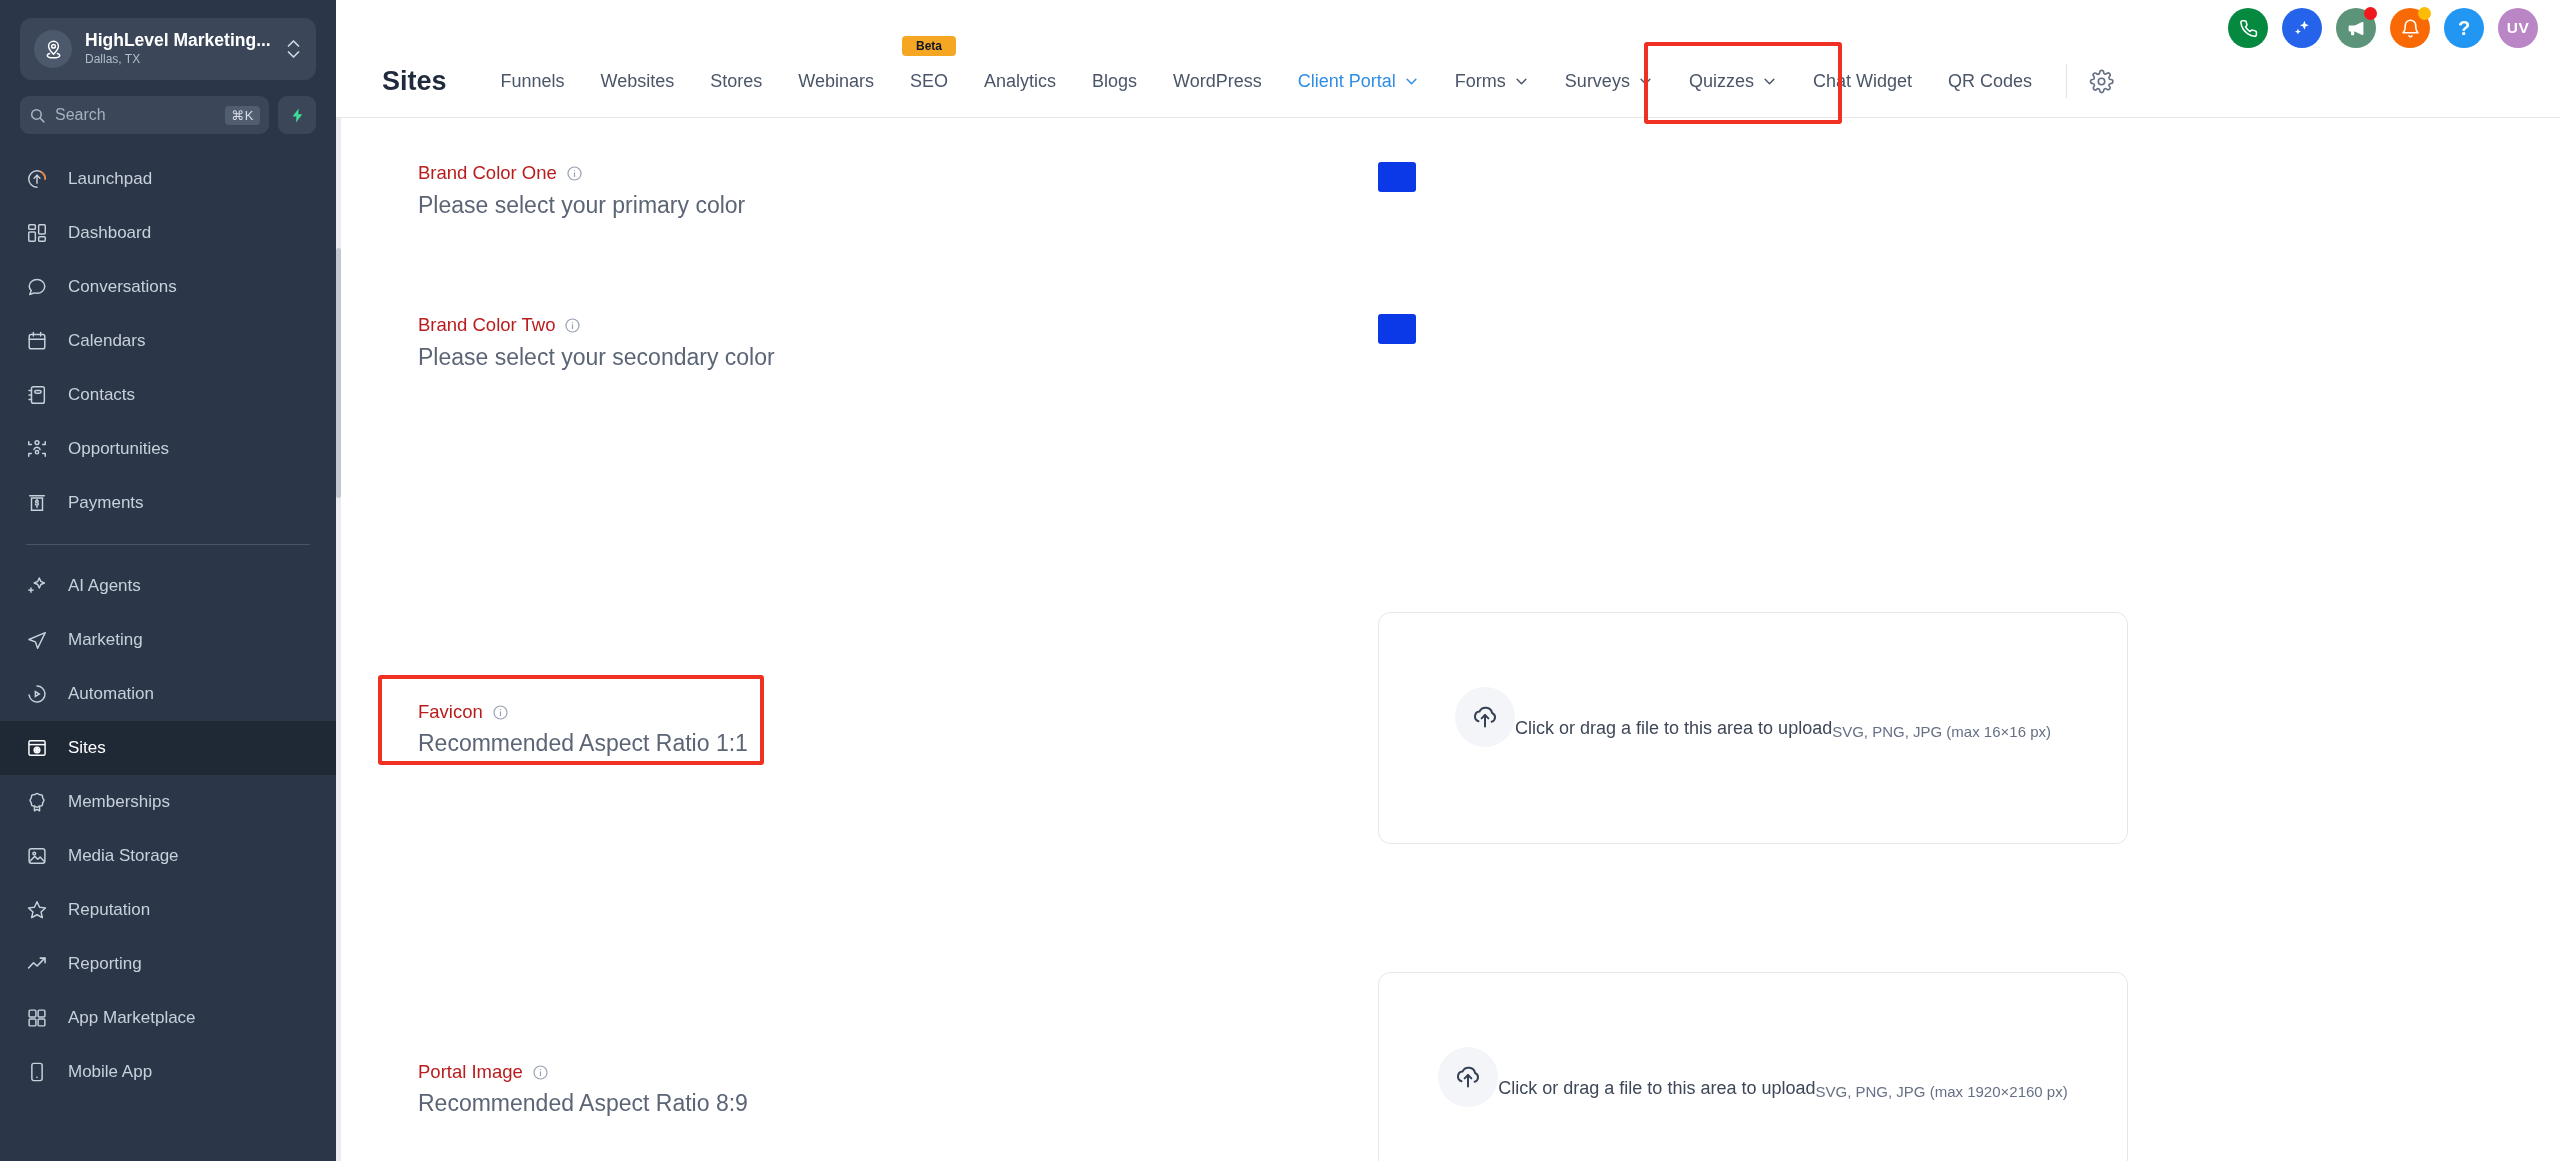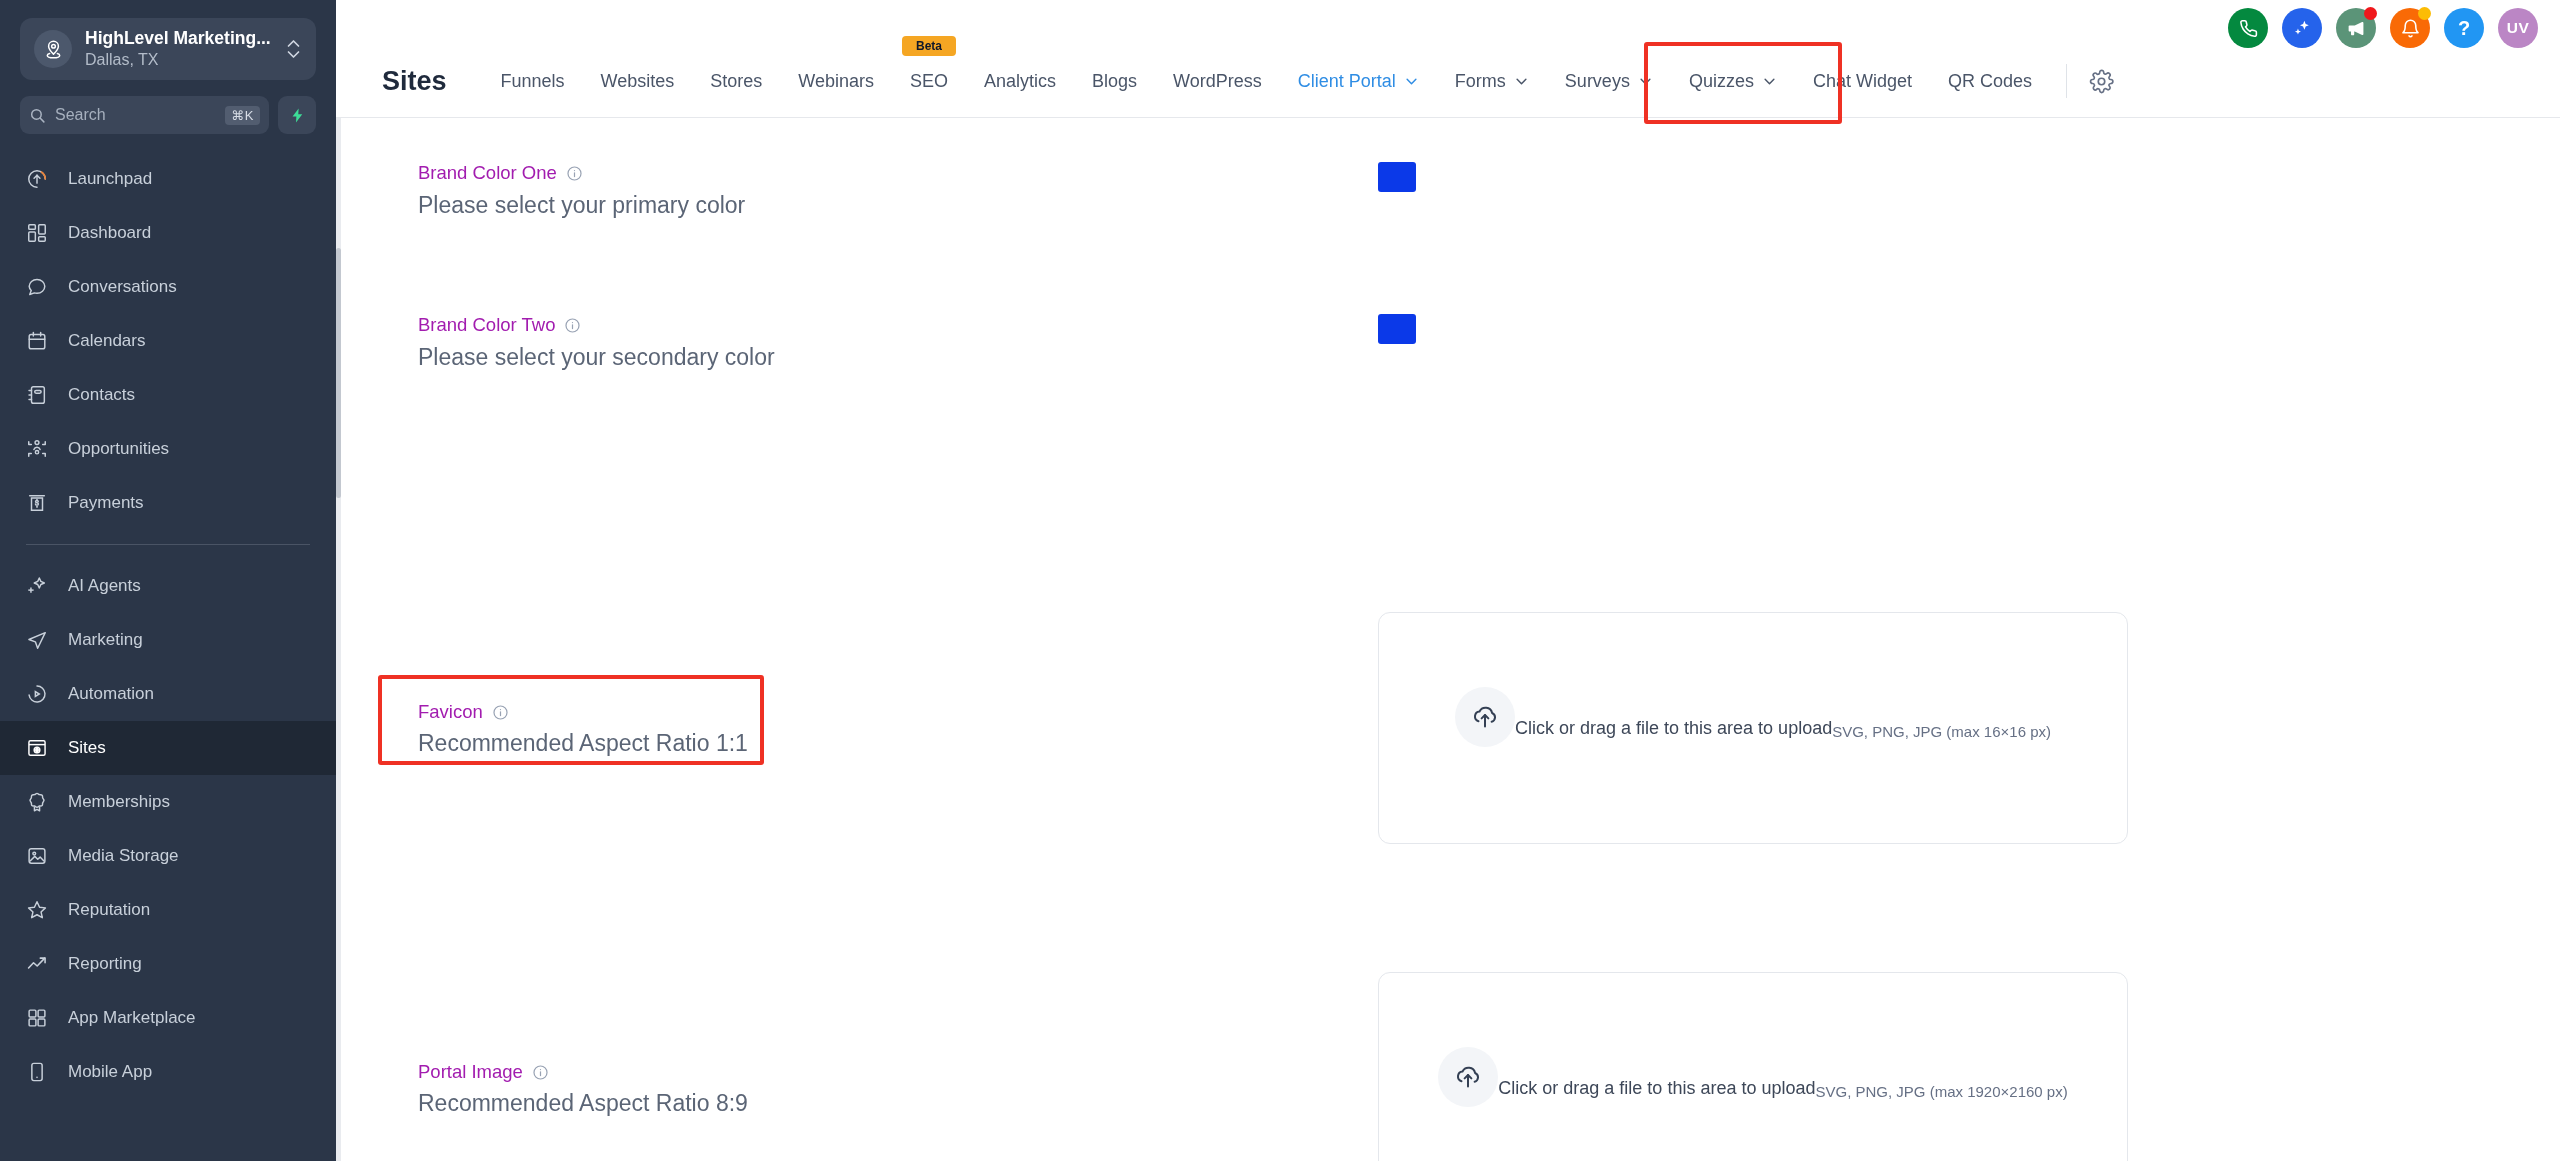--- a/index.html
+++ b/index.html
@@ -34,21 +34,21 @@
     width: 38px; height: 38px; border-radius: 50%;
     background: #4c586c;
     display: flex; align-items: center; justify-content: center;
     flex: 0 0 38px;
   }
   .loc-text { margin-left: 13px; flex: 1; overflow: hidden; }
   .loc-name {
     color: #ffffff; font-size: 17.5px; font-weight: 600;
     white-space: nowrap; overflow: hidden; line-height: 1.25;
   }
-  .loc-sub { color: #b3bcc9; font-size: 16px; line-height: 1.3; }
+  .loc-sub { color: #b3bcc9; font-size: 12px; line-height: 1.3; }
   .loc-chev { color: #cfd6e0; display: flex; flex-direction: column; align-items: center; }
 
   .search-row {
     margin: 16px 20px 0 20px;
     display: flex; gap: 9px; align-items: center; justify-content: center;
   }
   .search-box {
     flex: 1; height: 38px; background: #3b4659; border-radius: 9px;
     display: flex; align-items: center; padding: 0 9px; cursor: text;
   }
@@ -147,21 +147,21 @@
     width: 2110px;
     padding-top: 42px;
   }
   .field-row {
     display: flex; align-items: flex-start;
     position: relative;
   }
   .field-left { width: 1000px; flex: 0 0 1000px; padding-left: 40px; }
   .field-label {
     display: flex; align-items: center; gap: 9px;
-    font-size: 18.5px; color: #a21caf; line-height: 1.45;
+    font-size: 18.5px; color: #b91c1c; line-height: 1.45;
   }
   .field-desc { font-size: 23px; color: #5b6576; margin-top: 5px; }
   .info-icon { color: #98a2b3; display: flex; }
 
   .swatch {
     width: 38px; height: 30px; border-radius: 3px;
     cursor: pointer;
   }
 
   .dropzone {

